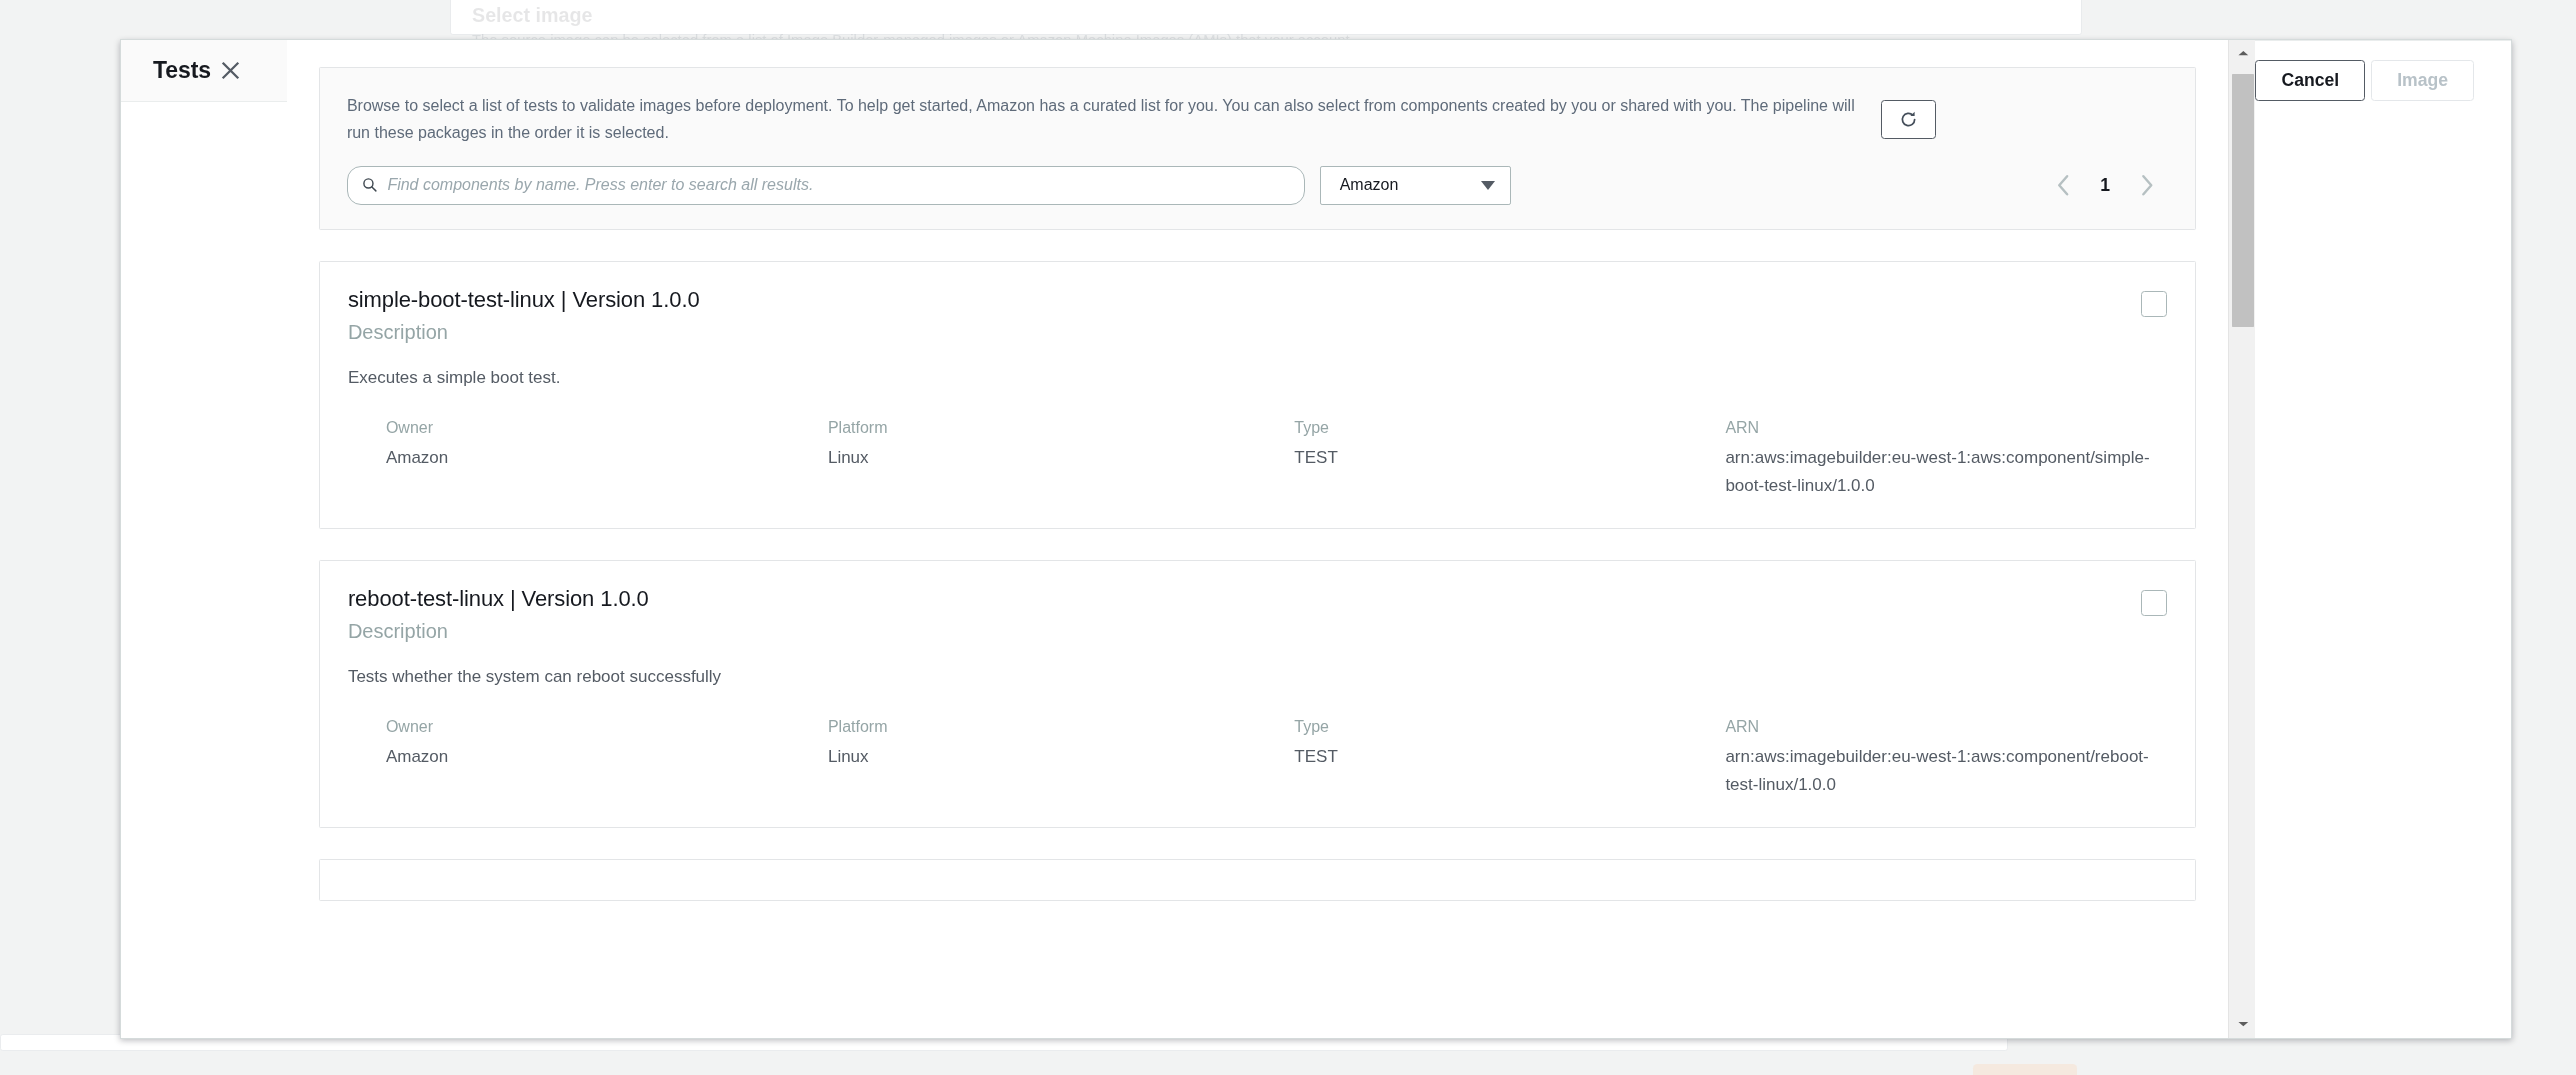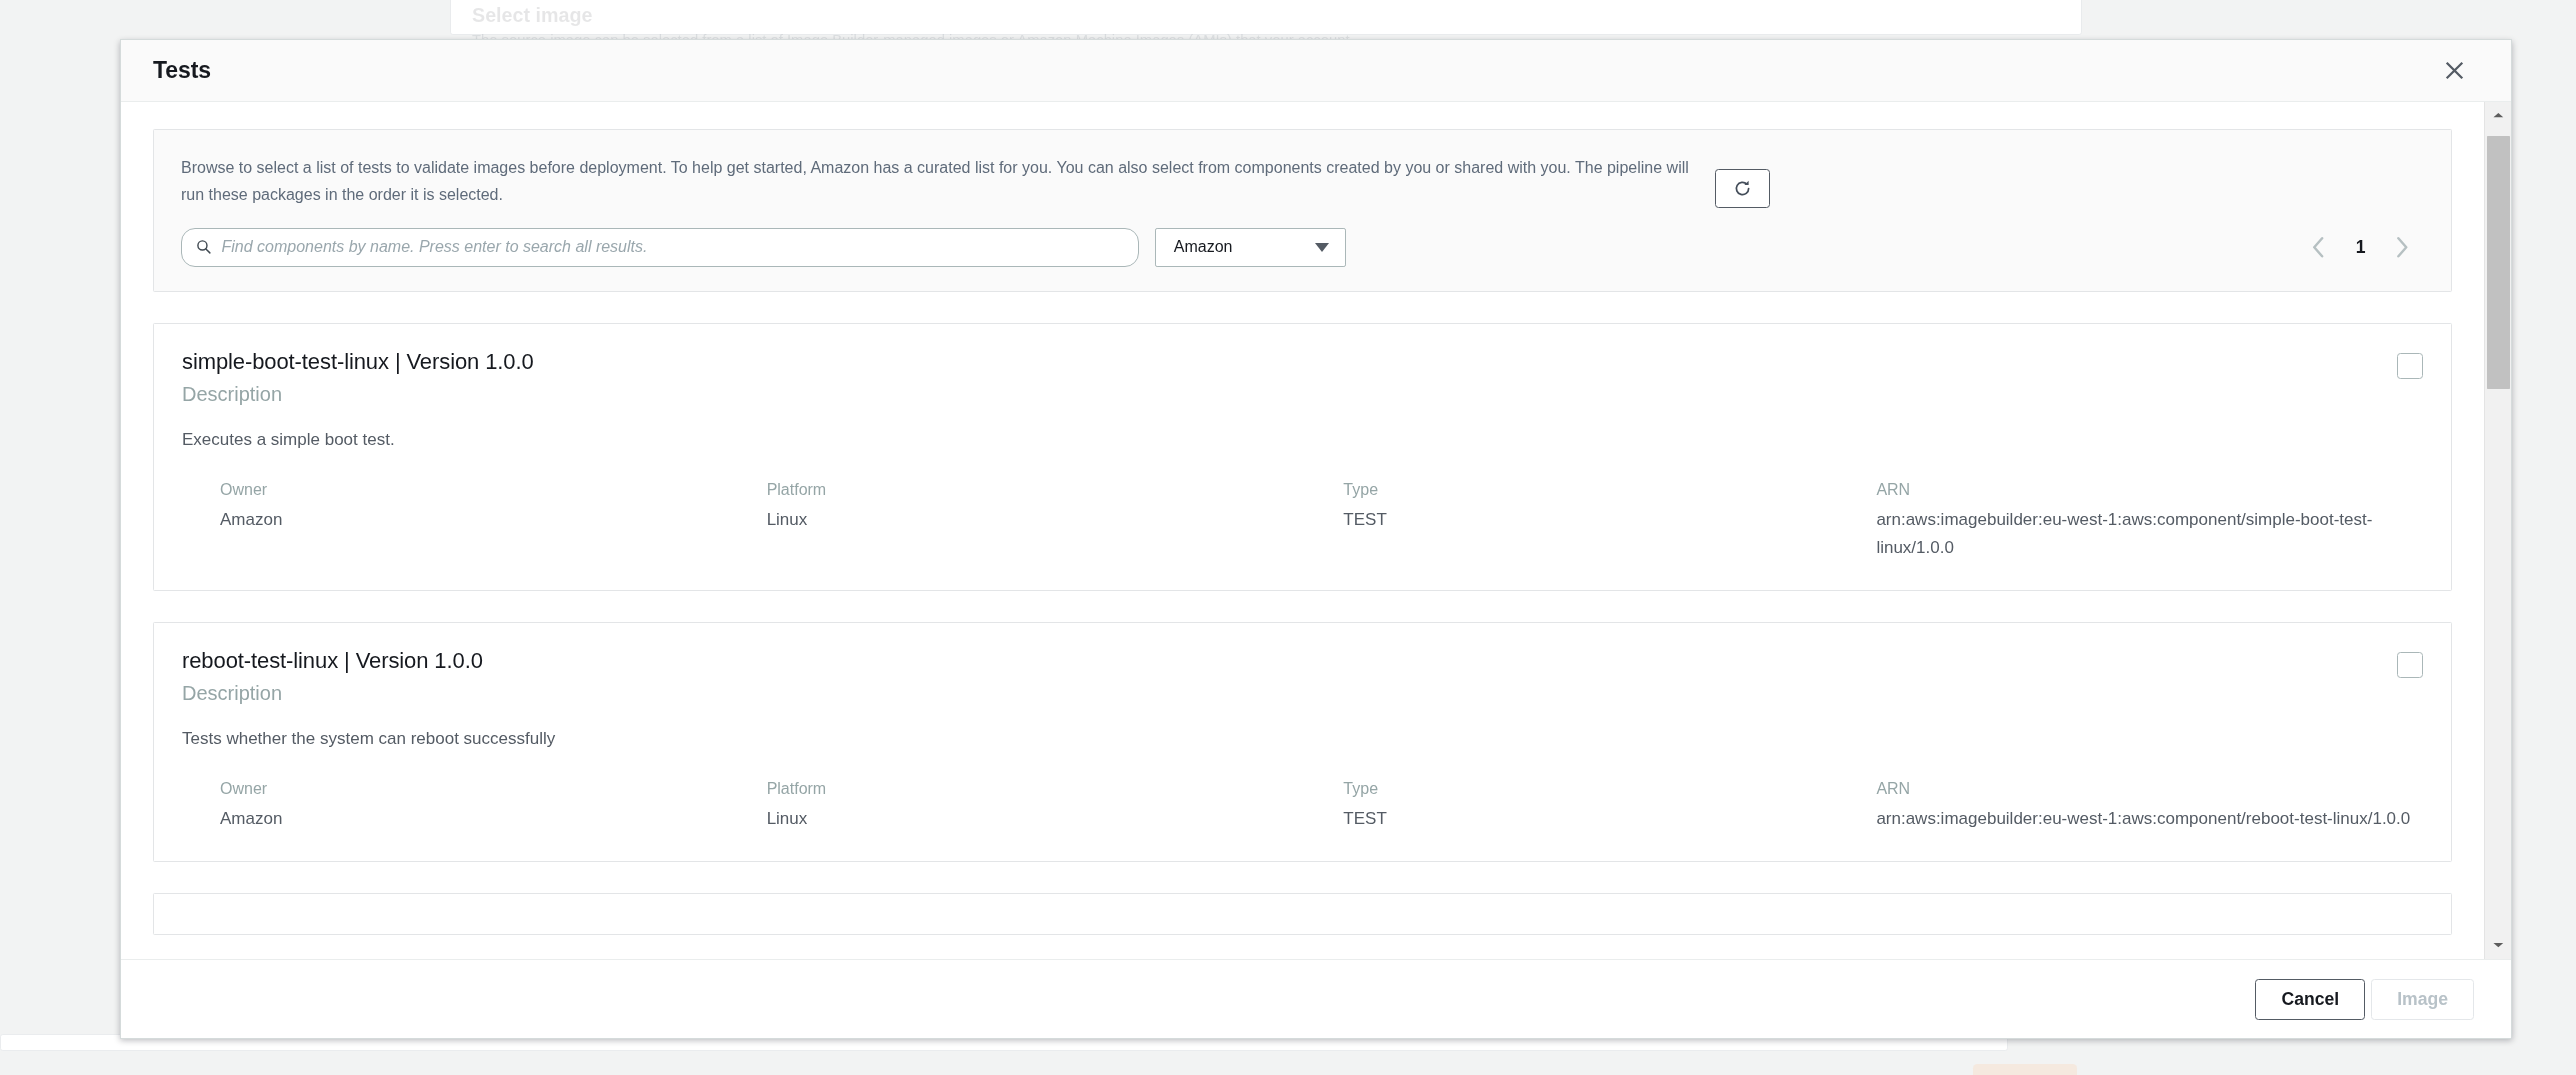--- a/index.html
+++ b/index.html
@@ -37,21 +37,21 @@
   }
 
   
   .modal {
     position: absolute;
     left: 120px; top: 39px;
     width: 2392px; height: 1000px;
     background: #ffffff;
     border: 0.7px solid #d5dbdb;
     box-shadow: 0 2.1px 6.3px rgba(0,7,22,0.28);
-    display: flex; flex-direction: column;
+    display: flex; flex-direction: row;
   }
 
   
   .modal-header {
     height: 62px; min-height: 62px;
     background: #fafafa;
     border-bottom: 0.7px solid #eaeded;
     display: flex; align-items: center;
     padding: 0 37px 0 32px;
   }
@@ -77,21 +77,21 @@
     padding: 27px 32px 0 32px;
   }
 
   
   .controls-card {
     border: 0.7px solid #e3e5e7;
     background: #fafafa;
     border-radius: 1.4px;
     padding: 24px 27px 24px 27px;
   }
-  .intro-row { display: flex; align-items: flex-end; }
+  .intro-row { display: flex; align-items: center; }
   .intro-text {
     flex: 1;
     font-size: 16px; line-height: 27px; color: #5f6b7a; max-width: 1534px;
   }
   .refresh-btn {
     width: 55px; height: 39px;
     border: 0.7px solid #545b64; border-radius: 3.5px;
     background: #ffffff;
     display: flex; align-items: center; justify-content: center;
     cursor: pointer; flex: 0 0 auto;

